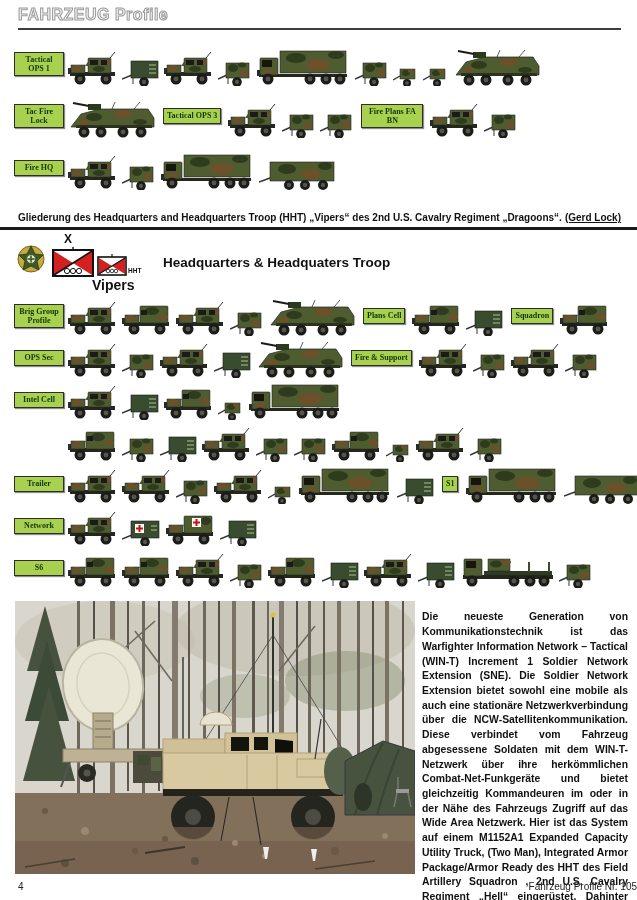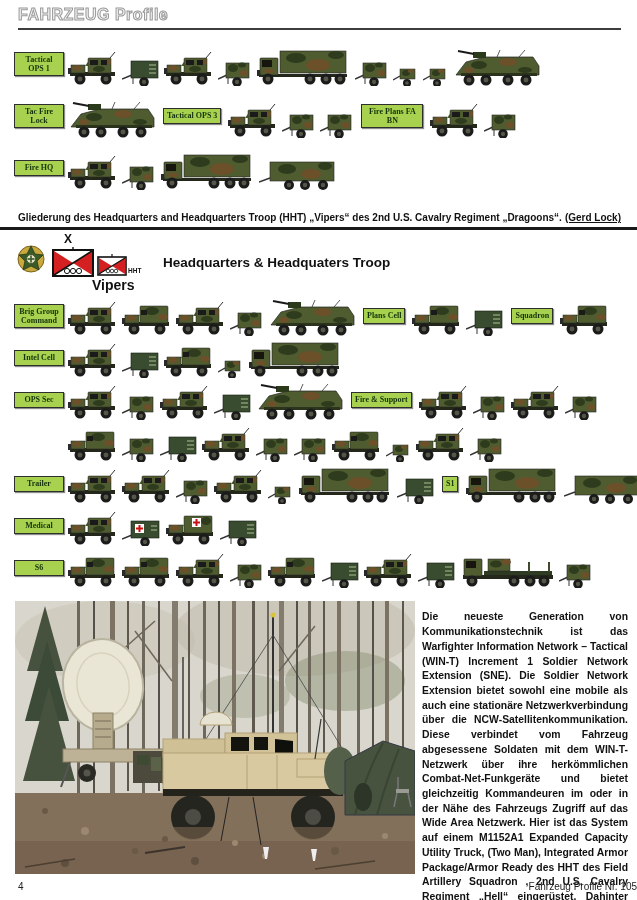--- a/index.html
+++ b/index.html
@@ -377,21 +377,21 @@
   </svg>
 
   <span class="echelon">X</span>
   <span class="hht-tag">HHT</span>
   <span class="vipers">Vipers</span>
   <span class="mid-title">Headquarters &amp; Headquaters Troop</span>
 
   <div id="mid-rows" class="chart">
       <div class="vrow">
         <div class="chip-slot">
-          <div class="chip">Brig Group Command</div>
+          <div class="chip">Brig Group Profile</div>
         </div>
         <span class="veh"><svg width="50" height="34" viewBox="0 0 50 34">
             <rect x="2" y="20" width="45" height="4" fill="#23281a"></rect>
     <rect x="3" y="13" width="14" height="8" fill="#4f5c30" stroke="#222" stroke-width="0.5"></rect>
     <polygon points="17,14 22,7 22,14" fill="#4f5c30"></polygon>
     <rect x="20" y="6" width="23" height="15" rx="1" fill="#4f5c30" stroke="#222" stroke-width="0.5"></rect>
     <ellipse cx="9" cy="16" rx="5" ry="3" fill="#6e4f2a" opacity="0.95"></ellipse>
             <ellipse cx="31" cy="17" rx="6" ry="3" fill="#2c3a1c" opacity="0.95"></ellipse>
             <ellipse cx="39" cy="10" rx="4" ry="3" fill="#6e4f2a" opacity="0.95"></ellipse>
     <rect x="22" y="8" width="8" height="5" fill="#1a1a1a"></rect>
@@ -503,94 +503,20 @@
     <rect x="19" y="8" width="6" height="5" fill="#1a1a1a"></rect>
     <rect x="0" y="16" width="3" height="6" fill="#2a2a2a"></rect>
     <circle cx="12" cy="27" r="5.5" fill="#1b1b1b"></circle>
             <circle cx="12" cy="27" r="2.475" fill="#565648"></circle>
             <circle cx="38" cy="27" r="5.5" fill="#1b1b1b"></circle>
             <circle cx="38" cy="27" r="2.475" fill="#565648"></circle>
           </svg></span>
       </div>
       <div class="vrow">
         <div class="chip-slot">
-          <div class="chip">Intel Cell</div>
-        </div>
-        <span class="veh"><svg width="50" height="34" viewBox="0 0 50 34">
-            <rect x="2" y="20" width="45" height="4" fill="#23281a"></rect>
-    <rect x="3" y="13" width="14" height="8" fill="#4f5c30" stroke="#222" stroke-width="0.5"></rect>
-    <polygon points="17,14 22,7 22,14" fill="#4f5c30"></polygon>
-    <rect x="20" y="6" width="23" height="15" rx="1" fill="#4f5c30" stroke="#222" stroke-width="0.5"></rect>
-    <ellipse cx="9" cy="16" rx="5" ry="3" fill="#6e4f2a" opacity="0.95"></ellipse>
-            <ellipse cx="31" cy="17" rx="6" ry="3" fill="#2c3a1c" opacity="0.95"></ellipse>
-            <ellipse cx="39" cy="10" rx="4" ry="3" fill="#6e4f2a" opacity="0.95"></ellipse>
-    <rect x="22" y="8" width="8" height="5" fill="#1a1a1a"></rect>
-            <rect x="33" y="8" width="6" height="5" fill="#1a1a1a"></rect>
-    <rect x="0" y="16" width="3" height="6" fill="#2a2a2a"></rect>
-    <line x1="42" y1="6" x2="47" y2="0" stroke="#333" stroke-width="1"></line>
-    <circle cx="12" cy="27" r="5.5" fill="#1b1b1b"></circle>
-            <circle cx="12" cy="27" r="2.475" fill="#565648"></circle>
-            <circle cx="38" cy="27" r="5.5" fill="#1b1b1b"></circle>
-            <circle cx="38" cy="27" r="2.475" fill="#565648"></circle>
-          </svg></span>
-        <span class="veh"><svg width="38" height="30" viewBox="0 0 38 30">
-            <line x1="0" y1="23" x2="10" y2="19" stroke="#333" stroke-width="1.5"></line>
-    <rect x="9" y="5" width="27" height="17" fill="#3a4c2f" stroke="#161c12" stroke-width="0.6"></rect>
-    <rect x="27" y="8" width="7" height="2" fill="#72875f"></rect>
-            <rect x="27" y="12" width="7" height="2" fill="#72875f"></rect>
-            <rect x="27" y="16" width="7" height="2" fill="#72875f"></rect>
-    <line x1="11" y1="22" x2="11" y2="28" stroke="#333" stroke-width="1"></line>
-    <circle cx="22" cy="26" r="4.8" fill="#1b1b1b"></circle>
-            <circle cx="22" cy="26" r="2.16" fill="#565648"></circle>
-          </svg></span>
-        <span class="veh"><svg width="50" height="34" viewBox="0 0 50 34">
-            <rect x="2" y="20" width="45" height="4" fill="#23281a"></rect>
-    <rect x="3" y="13" width="14" height="8" fill="#4f5c30" stroke="#222" stroke-width="0.5"></rect>
-    <polygon points="17,14 21,8 21,14" fill="#4f5c30"></polygon>
-    <rect x="18" y="4" width="28" height="17" rx="1" fill="#4f5c30" stroke="#222" stroke-width="0.5"></rect>
-    <ellipse cx="9" cy="16" rx="5" ry="3" fill="#6e4f2a" opacity="0.95"></ellipse>
-            <ellipse cx="30" cy="9" rx="7" ry="4" fill="#2c3a1c" opacity="0.95"></ellipse>
-            <ellipse cx="41" cy="15" rx="5" ry="3" fill="#6e4f2a" opacity="0.95"></ellipse>
-    <rect x="19" y="8" width="6" height="5" fill="#1a1a1a"></rect>
-    <rect x="0" y="16" width="3" height="6" fill="#2a2a2a"></rect>
-    <circle cx="12" cy="27" r="5.5" fill="#1b1b1b"></circle>
-            <circle cx="12" cy="27" r="2.475" fill="#565648"></circle>
-            <circle cx="38" cy="27" r="5.5" fill="#1b1b1b"></circle>
-            <circle cx="38" cy="27" r="2.475" fill="#565648"></circle>
-          </svg></span>
-        <span class="veh"><svg width="26" height="26" viewBox="0 0 26 26">
-            <line x1="0" y1="20" x2="7" y2="16" stroke="#333" stroke-width="1.4"></line>
-    <rect x="7" y="9" width="15" height="10" fill="#4f5c30" stroke="#222" stroke-width="0.5"></rect>
-    <ellipse cx="13" cy="13" rx="4" ry="3" fill="#2c3a1c" opacity="0.95"></ellipse>
-            <ellipse cx="18" cy="11" rx="3" ry="2" fill="#6e4f2a" opacity="0.95"></ellipse>
-    <circle cx="14" cy="23" r="4" fill="#1b1b1b"></circle>
-            <circle cx="14" cy="23" r="1.8" fill="#565648"></circle>
-          </svg></span>
-        <span class="veh"><svg width="95" height="40" viewBox="0 0 95 40">
-            <rect x="3" y="28" width="88" height="3" fill="#23281a"></rect>
-    <rect x="4" y="12" width="18" height="17" rx="1" fill="#4f5c30" stroke="#222" stroke-width="0.6"></rect>
-    <rect x="6" y="14" width="10" height="7" fill="#16160f"></rect>
-    <rect x="24" y="5" width="66" height="22" fill="#4f5c30" stroke="#222" stroke-width="0.6"></rect>
-    <ellipse cx="40" cy="12" rx="10" ry="5" fill="#2c3a1c" opacity="0.95"></ellipse>
-            <ellipse cx="62" cy="19" rx="12" ry="6" fill="#6e4f2a" opacity="0.95"></ellipse>
-            <ellipse cx="80" cy="9" rx="8" ry="4" fill="#2c3a1c" opacity="0.95"></ellipse>
-            <ellipse cx="13" cy="25" rx="5" ry="2.5" fill="#6e4f2a" opacity="0.95"></ellipse>
-    <rect x="1" y="24" width="3" height="6" fill="#2a2a2a"></rect>
-    <circle cx="12" cy="33" r="5.5" fill="#1b1b1b"></circle>
-            <circle cx="12" cy="33" r="2.475" fill="#565648"></circle>
-            <circle cx="54" cy="33" r="5.5" fill="#1b1b1b"></circle>
-            <circle cx="54" cy="33" r="2.475" fill="#565648"></circle>
-            <circle cx="70" cy="33" r="5.5" fill="#1b1b1b"></circle>
-            <circle cx="70" cy="33" r="2.475" fill="#565648"></circle>
-            <circle cx="84" cy="33" r="5.5" fill="#1b1b1b"></circle>
-            <circle cx="84" cy="33" r="2.475" fill="#565648"></circle>
-          </svg></span>
-      </div>
-      <div class="vrow">
-        <div class="chip-slot">
           <div class="chip">OPS Sec</div>
         </div>
         <span class="veh"><svg width="50" height="34" viewBox="0 0 50 34">
             <rect x="2" y="20" width="45" height="4" fill="#23281a"></rect>
     <rect x="3" y="13" width="14" height="8" fill="#4f5c30" stroke="#222" stroke-width="0.5"></rect>
     <polygon points="17,14 22,7 22,14" fill="#4f5c30"></polygon>
     <rect x="20" y="6" width="23" height="15" rx="1" fill="#4f5c30" stroke="#222" stroke-width="0.5"></rect>
     <ellipse cx="9" cy="16" rx="5" ry="3" fill="#6e4f2a" opacity="0.95"></ellipse>
             <ellipse cx="31" cy="17" rx="6" ry="3" fill="#2c3a1c" opacity="0.95"></ellipse>
             <ellipse cx="39" cy="10" rx="4" ry="3" fill="#6e4f2a" opacity="0.95"></ellipse>
@@ -710,20 +636,94 @@
     <rect x="8" y="7" width="23" height="15" fill="#4f5c30" stroke="#222" stroke-width="0.6"></rect>
     <ellipse cx="15" cy="12" rx="5" ry="4" fill="#2c3a1c" opacity="0.95"></ellipse>
             <ellipse cx="26" cy="17" rx="4" ry="3" fill="#6e4f2a" opacity="0.95"></ellipse>
             <ellipse cx="24" cy="9" rx="4" ry="2.5" fill="#2c3a1c" opacity="0.95"></ellipse>
     <line x1="10" y1="22" x2="10" y2="28" stroke="#333" stroke-width="1"></line>
     <circle cx="19" cy="26" r="4.8" fill="#1b1b1b"></circle>
             <circle cx="19" cy="26" r="2.16" fill="#565648"></circle>
           </svg></span>
       </div>
       <div class="vrow">
+        <div class="chip-slot">
+          <div class="chip">Intel Cell</div>
+        </div>
+        <span class="veh"><svg width="50" height="34" viewBox="0 0 50 34">
+            <rect x="2" y="20" width="45" height="4" fill="#23281a"></rect>
+    <rect x="3" y="13" width="14" height="8" fill="#4f5c30" stroke="#222" stroke-width="0.5"></rect>
+    <polygon points="17,14 22,7 22,14" fill="#4f5c30"></polygon>
+    <rect x="20" y="6" width="23" height="15" rx="1" fill="#4f5c30" stroke="#222" stroke-width="0.5"></rect>
+    <ellipse cx="9" cy="16" rx="5" ry="3" fill="#6e4f2a" opacity="0.95"></ellipse>
+            <ellipse cx="31" cy="17" rx="6" ry="3" fill="#2c3a1c" opacity="0.95"></ellipse>
+            <ellipse cx="39" cy="10" rx="4" ry="3" fill="#6e4f2a" opacity="0.95"></ellipse>
+    <rect x="22" y="8" width="8" height="5" fill="#1a1a1a"></rect>
+            <rect x="33" y="8" width="6" height="5" fill="#1a1a1a"></rect>
+    <rect x="0" y="16" width="3" height="6" fill="#2a2a2a"></rect>
+    <line x1="42" y1="6" x2="47" y2="0" stroke="#333" stroke-width="1"></line>
+    <circle cx="12" cy="27" r="5.5" fill="#1b1b1b"></circle>
+            <circle cx="12" cy="27" r="2.475" fill="#565648"></circle>
+            <circle cx="38" cy="27" r="5.5" fill="#1b1b1b"></circle>
+            <circle cx="38" cy="27" r="2.475" fill="#565648"></circle>
+          </svg></span>
+        <span class="veh"><svg width="38" height="30" viewBox="0 0 38 30">
+            <line x1="0" y1="23" x2="10" y2="19" stroke="#333" stroke-width="1.5"></line>
+    <rect x="9" y="5" width="27" height="17" fill="#3a4c2f" stroke="#161c12" stroke-width="0.6"></rect>
+    <rect x="27" y="8" width="7" height="2" fill="#72875f"></rect>
+            <rect x="27" y="12" width="7" height="2" fill="#72875f"></rect>
+            <rect x="27" y="16" width="7" height="2" fill="#72875f"></rect>
+    <line x1="11" y1="22" x2="11" y2="28" stroke="#333" stroke-width="1"></line>
+    <circle cx="22" cy="26" r="4.8" fill="#1b1b1b"></circle>
+            <circle cx="22" cy="26" r="2.16" fill="#565648"></circle>
+          </svg></span>
+        <span class="veh"><svg width="50" height="34" viewBox="0 0 50 34">
+            <rect x="2" y="20" width="45" height="4" fill="#23281a"></rect>
+    <rect x="3" y="13" width="14" height="8" fill="#4f5c30" stroke="#222" stroke-width="0.5"></rect>
+    <polygon points="17,14 21,8 21,14" fill="#4f5c30"></polygon>
+    <rect x="18" y="4" width="28" height="17" rx="1" fill="#4f5c30" stroke="#222" stroke-width="0.5"></rect>
+    <ellipse cx="9" cy="16" rx="5" ry="3" fill="#6e4f2a" opacity="0.95"></ellipse>
+            <ellipse cx="30" cy="9" rx="7" ry="4" fill="#2c3a1c" opacity="0.95"></ellipse>
+            <ellipse cx="41" cy="15" rx="5" ry="3" fill="#6e4f2a" opacity="0.95"></ellipse>
+    <rect x="19" y="8" width="6" height="5" fill="#1a1a1a"></rect>
+    <rect x="0" y="16" width="3" height="6" fill="#2a2a2a"></rect>
+    <circle cx="12" cy="27" r="5.5" fill="#1b1b1b"></circle>
+            <circle cx="12" cy="27" r="2.475" fill="#565648"></circle>
+            <circle cx="38" cy="27" r="5.5" fill="#1b1b1b"></circle>
+            <circle cx="38" cy="27" r="2.475" fill="#565648"></circle>
+          </svg></span>
+        <span class="veh"><svg width="26" height="26" viewBox="0 0 26 26">
+            <line x1="0" y1="20" x2="7" y2="16" stroke="#333" stroke-width="1.4"></line>
+    <rect x="7" y="9" width="15" height="10" fill="#4f5c30" stroke="#222" stroke-width="0.5"></rect>
+    <ellipse cx="13" cy="13" rx="4" ry="3" fill="#2c3a1c" opacity="0.95"></ellipse>
+            <ellipse cx="18" cy="11" rx="3" ry="2" fill="#6e4f2a" opacity="0.95"></ellipse>
+    <circle cx="14" cy="23" r="4" fill="#1b1b1b"></circle>
+            <circle cx="14" cy="23" r="1.8" fill="#565648"></circle>
+          </svg></span>
+        <span class="veh"><svg width="95" height="40" viewBox="0 0 95 40">
+            <rect x="3" y="28" width="88" height="3" fill="#23281a"></rect>
+    <rect x="4" y="12" width="18" height="17" rx="1" fill="#4f5c30" stroke="#222" stroke-width="0.6"></rect>
+    <rect x="6" y="14" width="10" height="7" fill="#16160f"></rect>
+    <rect x="24" y="5" width="66" height="22" fill="#4f5c30" stroke="#222" stroke-width="0.6"></rect>
+    <ellipse cx="40" cy="12" rx="10" ry="5" fill="#2c3a1c" opacity="0.95"></ellipse>
+            <ellipse cx="62" cy="19" rx="12" ry="6" fill="#6e4f2a" opacity="0.95"></ellipse>
+            <ellipse cx="80" cy="9" rx="8" ry="4" fill="#2c3a1c" opacity="0.95"></ellipse>
+            <ellipse cx="13" cy="25" rx="5" ry="2.5" fill="#6e4f2a" opacity="0.95"></ellipse>
+    <rect x="1" y="24" width="3" height="6" fill="#2a2a2a"></rect>
+    <circle cx="12" cy="33" r="5.5" fill="#1b1b1b"></circle>
+            <circle cx="12" cy="33" r="2.475" fill="#565648"></circle>
+            <circle cx="54" cy="33" r="5.5" fill="#1b1b1b"></circle>
+            <circle cx="54" cy="33" r="2.475" fill="#565648"></circle>
+            <circle cx="70" cy="33" r="5.5" fill="#1b1b1b"></circle>
+            <circle cx="70" cy="33" r="2.475" fill="#565648"></circle>
+            <circle cx="84" cy="33" r="5.5" fill="#1b1b1b"></circle>
+            <circle cx="84" cy="33" r="2.475" fill="#565648"></circle>
+          </svg></span>
+      </div>
+      <div class="vrow">
         <div class="chip-slot"></div>
         <span class="veh"><svg width="50" height="34" viewBox="0 0 50 34">
             <rect x="2" y="20" width="45" height="4" fill="#23281a"></rect>
     <rect x="3" y="13" width="14" height="8" fill="#4f5c30" stroke="#222" stroke-width="0.5"></rect>
     <polygon points="17,14 21,8 21,14" fill="#4f5c30"></polygon>
     <rect x="18" y="4" width="28" height="17" rx="1" fill="#4f5c30" stroke="#222" stroke-width="0.5"></rect>
     <ellipse cx="9" cy="16" rx="5" ry="3" fill="#6e4f2a" opacity="0.95"></ellipse>
             <ellipse cx="30" cy="9" rx="7" ry="4" fill="#2c3a1c" opacity="0.95"></ellipse>
             <ellipse cx="41" cy="15" rx="5" ry="3" fill="#6e4f2a" opacity="0.95"></ellipse>
     <rect x="19" y="8" width="6" height="5" fill="#1a1a1a"></rect>
@@ -972,21 +972,21 @@
     <circle cx="30" cy="29" r="5" fill="#1b1b1b"></circle>
             <circle cx="30" cy="29" r="2.25" fill="#565648"></circle>
             <circle cx="46" cy="29" r="5" fill="#1b1b1b"></circle>
             <circle cx="46" cy="29" r="2.25" fill="#565648"></circle>
             <circle cx="64" cy="29" r="5" fill="#1b1b1b"></circle>
             <circle cx="64" cy="29" r="2.25" fill="#565648"></circle>
           </svg></span>
       </div>
       <div class="vrow">
         <div class="chip-slot">
-          <div class="chip">Medical</div>
+          <div class="chip">Network</div>
         </div>
         <span class="veh"><svg width="50" height="34" viewBox="0 0 50 34">
             <rect x="2" y="20" width="45" height="4" fill="#23281a"></rect>
     <rect x="3" y="13" width="14" height="8" fill="#4f5c30" stroke="#222" stroke-width="0.5"></rect>
     <polygon points="17,14 22,7 22,14" fill="#4f5c30"></polygon>
     <rect x="20" y="6" width="23" height="15" rx="1" fill="#4f5c30" stroke="#222" stroke-width="0.5"></rect>
     <ellipse cx="9" cy="16" rx="5" ry="3" fill="#6e4f2a" opacity="0.95"></ellipse>
             <ellipse cx="31" cy="17" rx="6" ry="3" fill="#2c3a1c" opacity="0.95"></ellipse>
             <ellipse cx="39" cy="10" rx="4" ry="3" fill="#6e4f2a" opacity="0.95"></ellipse>
     <rect x="22" y="8" width="8" height="5" fill="#1a1a1a"></rect>

